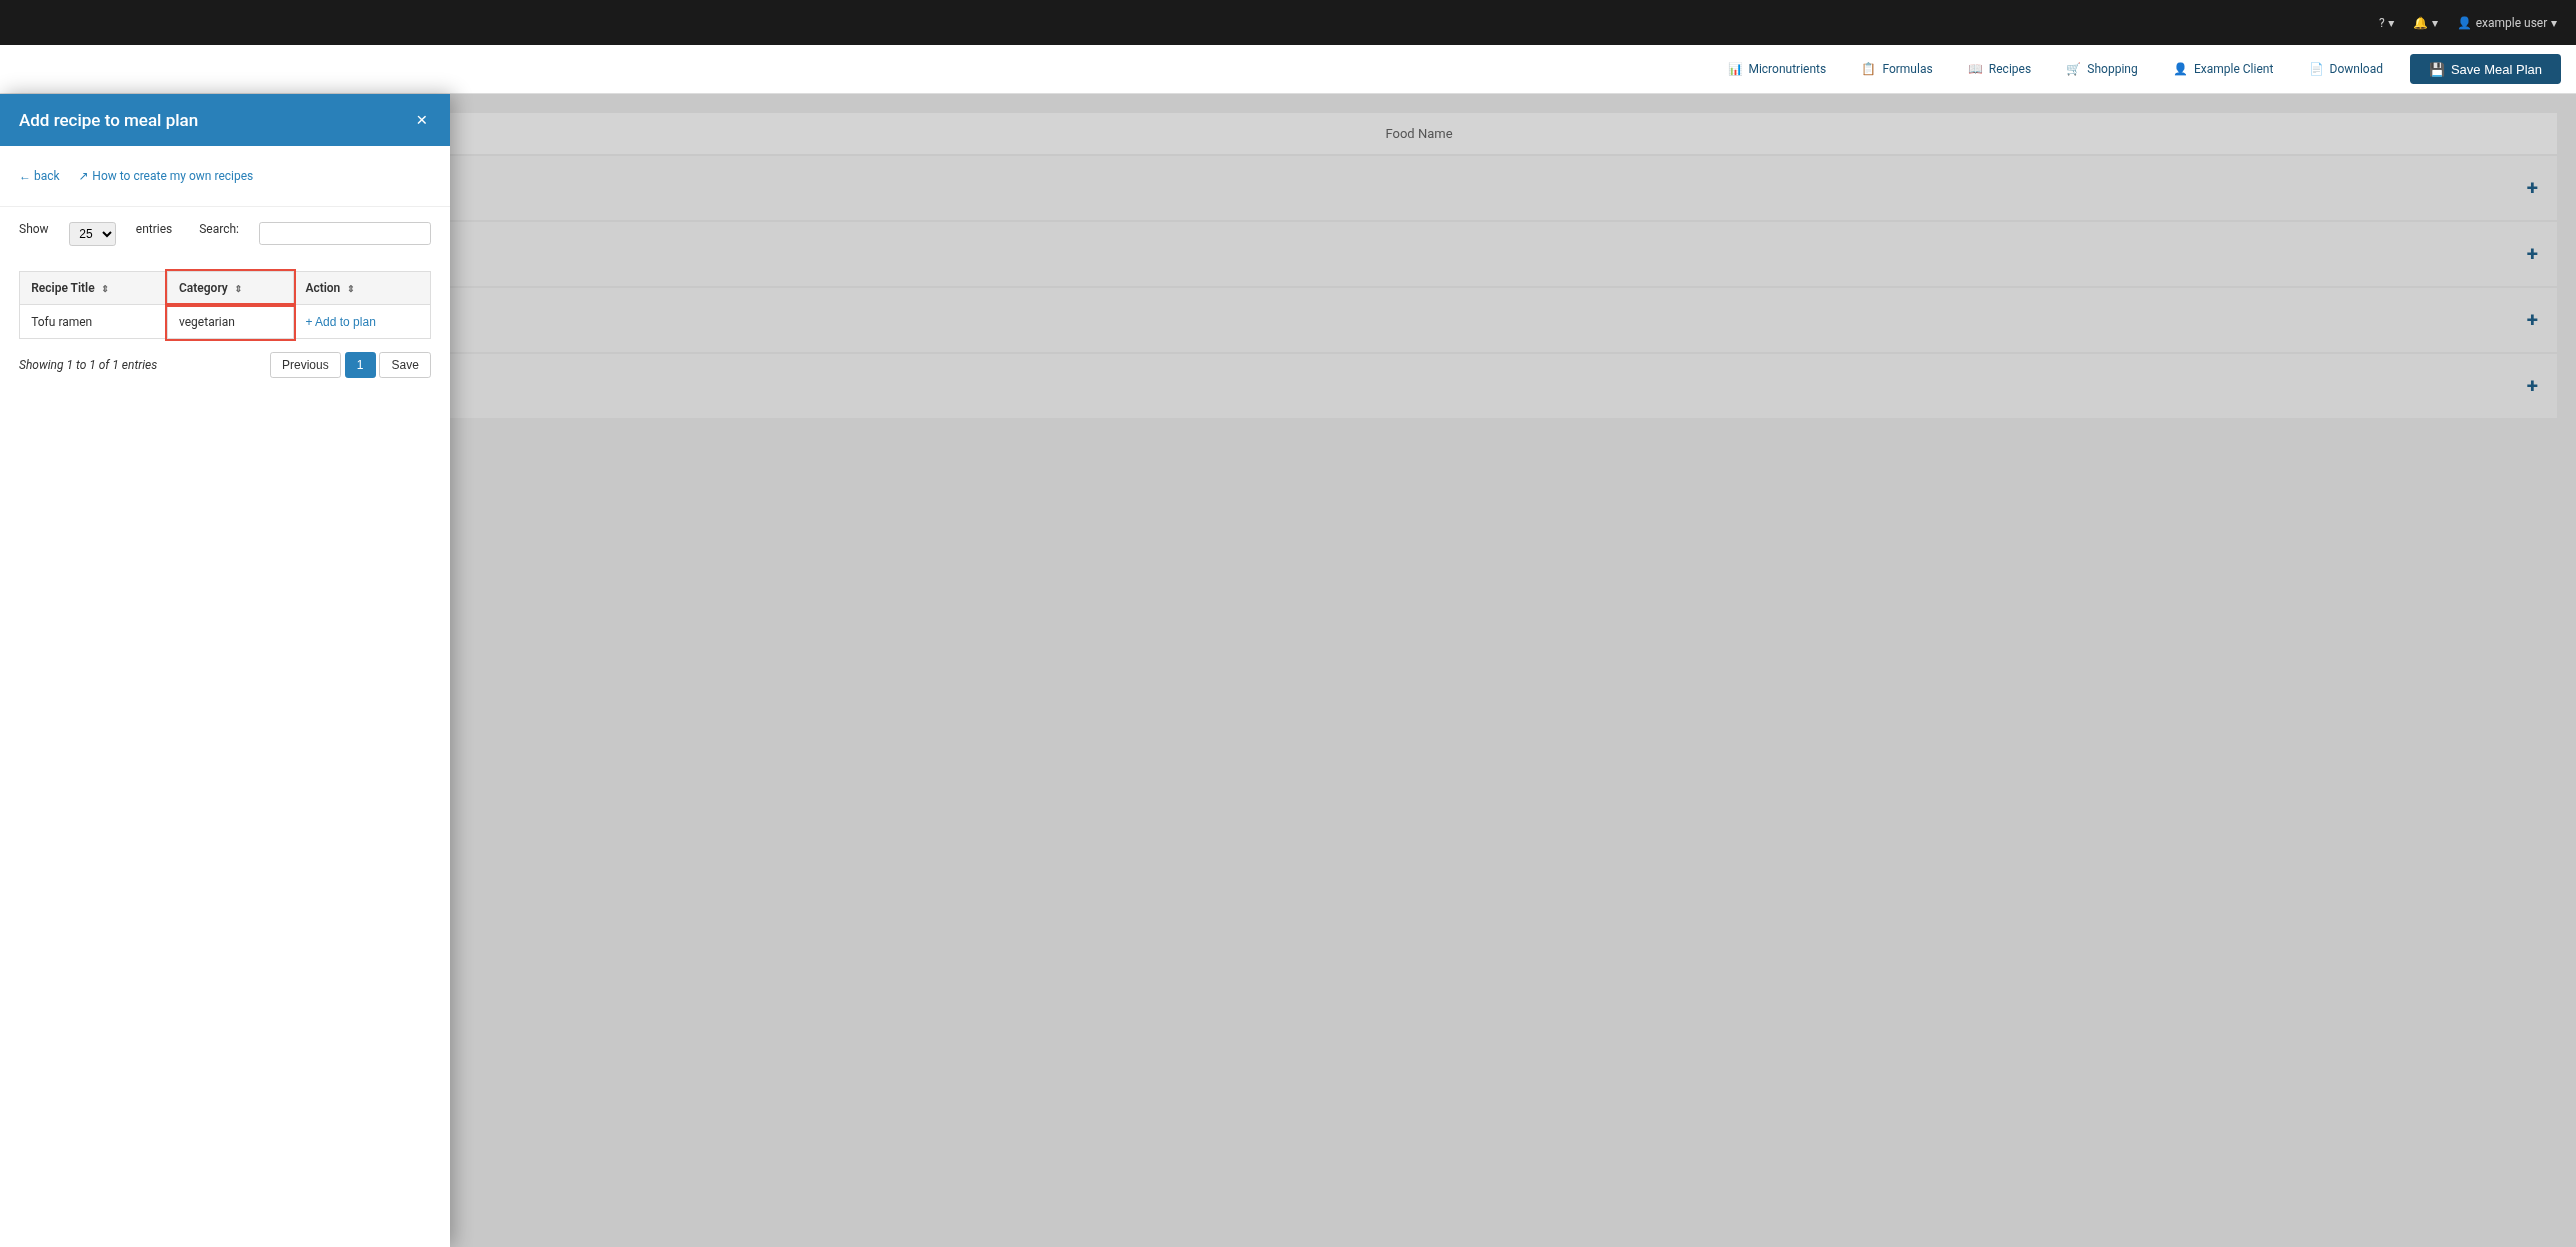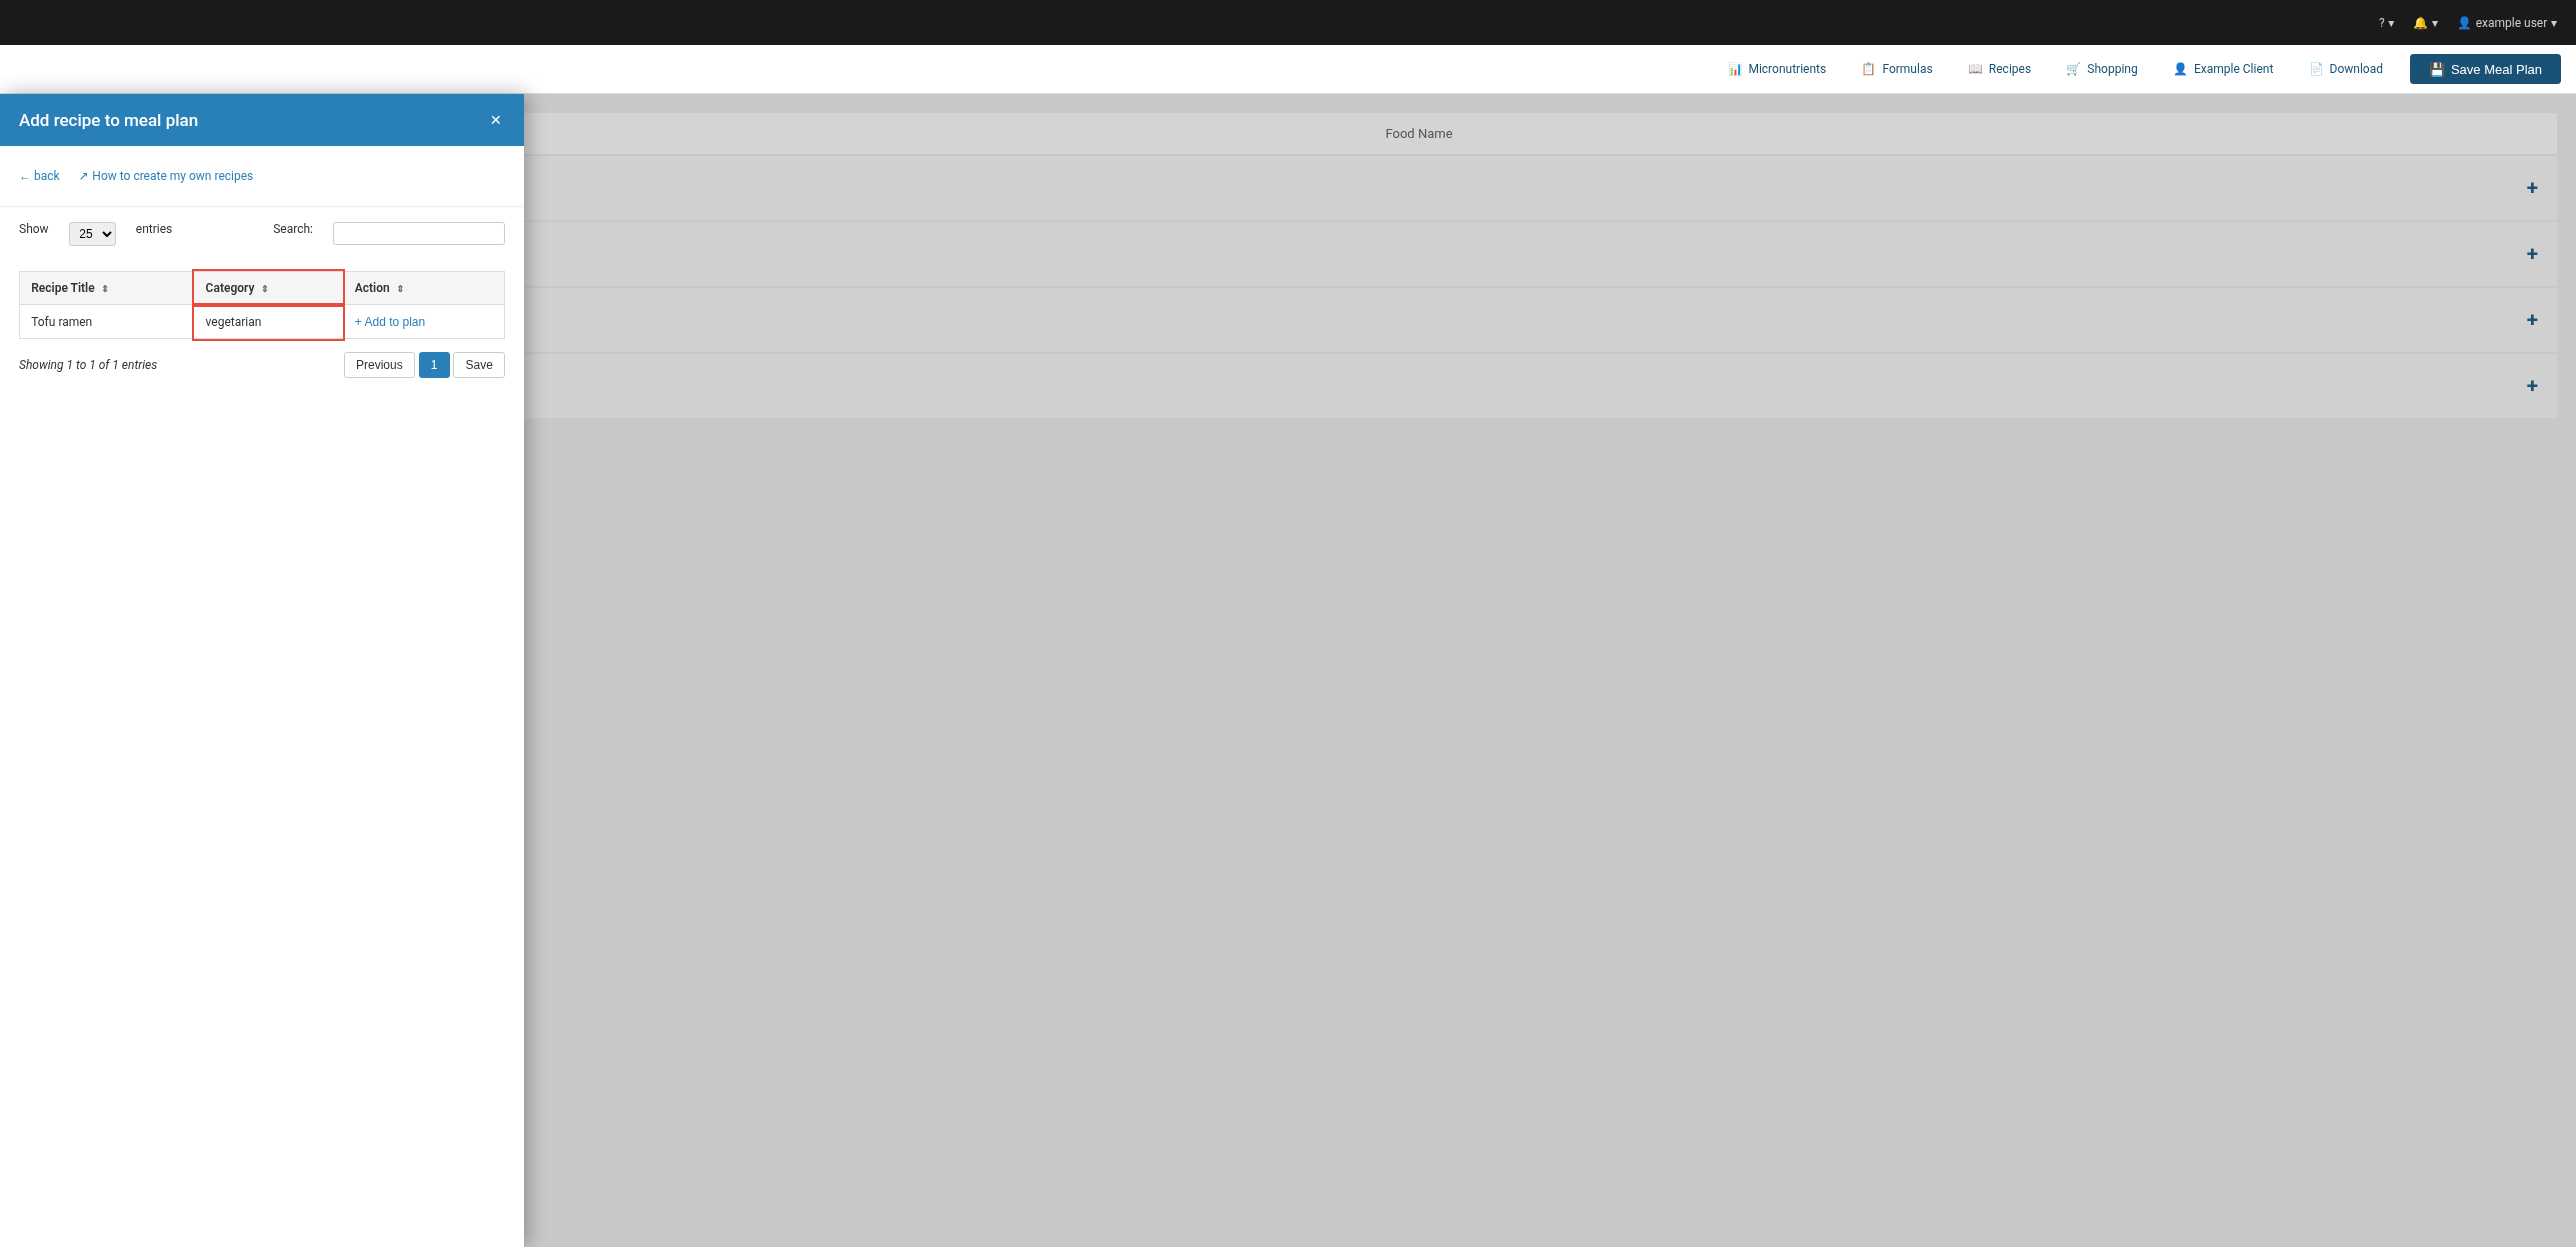--- a/index.html
+++ b/index.html
@@ -106,21 +106,21 @@
       font-size: 20.6px;
       cursor: pointer;
       font-weight: bold;
     }
 
     
     .modal-overlay {
       position: absolute;
       top: 0;
       left: 0;
-      width: 524px;
+      width: 450px;
       height: 100%;
       background: #fff;
       box-shadow: 3.7px 0 19px rgba(0,0,0,0.3);
       z-index: 100;
       display: flex;
       flex-direction: column;
     }
 
     
     .modal-header {

